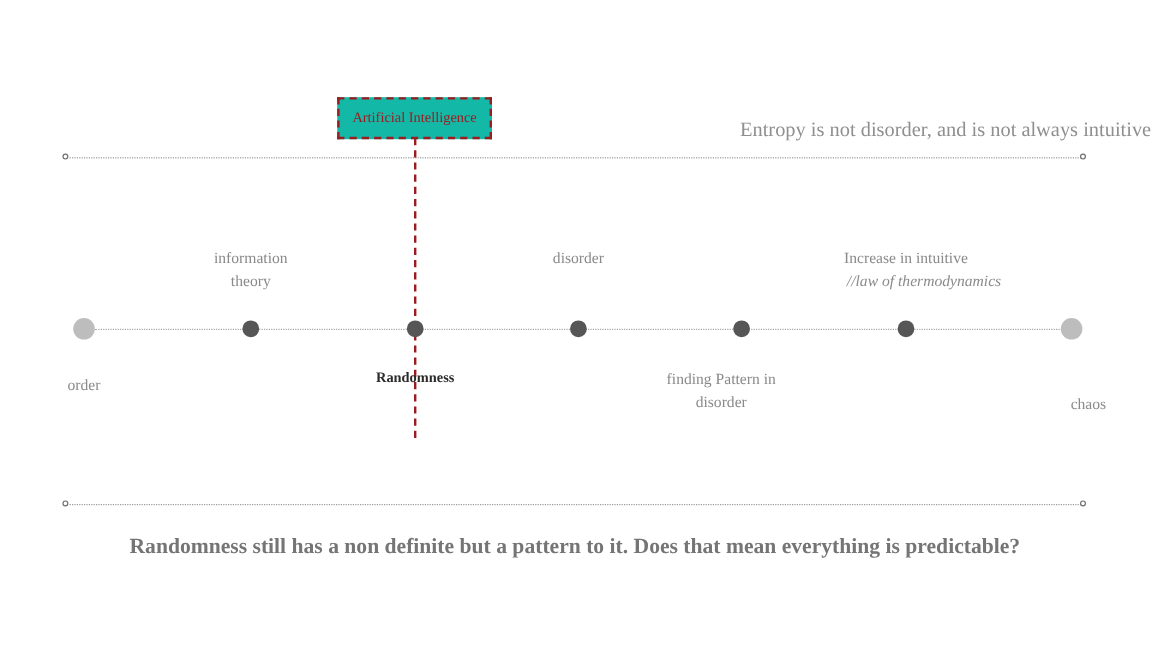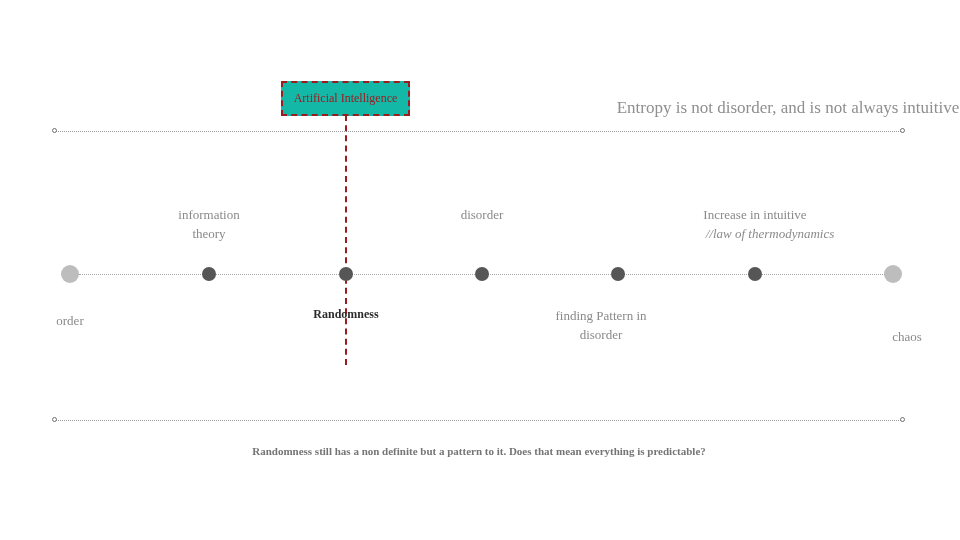--- a/index.html
+++ b/index.html
@@ -113,21 +113,21 @@
   .note {
     position: absolute;
     color: #8f8f8f;
     font-size: 17px;
     white-space: nowrap;
     transform: translateX(-50%);
   }
   .caption {
     position: absolute;
     color: #757575;
-    font-size: 11px;
+    font-size: 18px;
     font-weight: bold;
     white-space: nowrap;
     transform: translateX(-50%);
   }
 </style>
 </head>
 <body>
 
 <div id="canvas">
 

